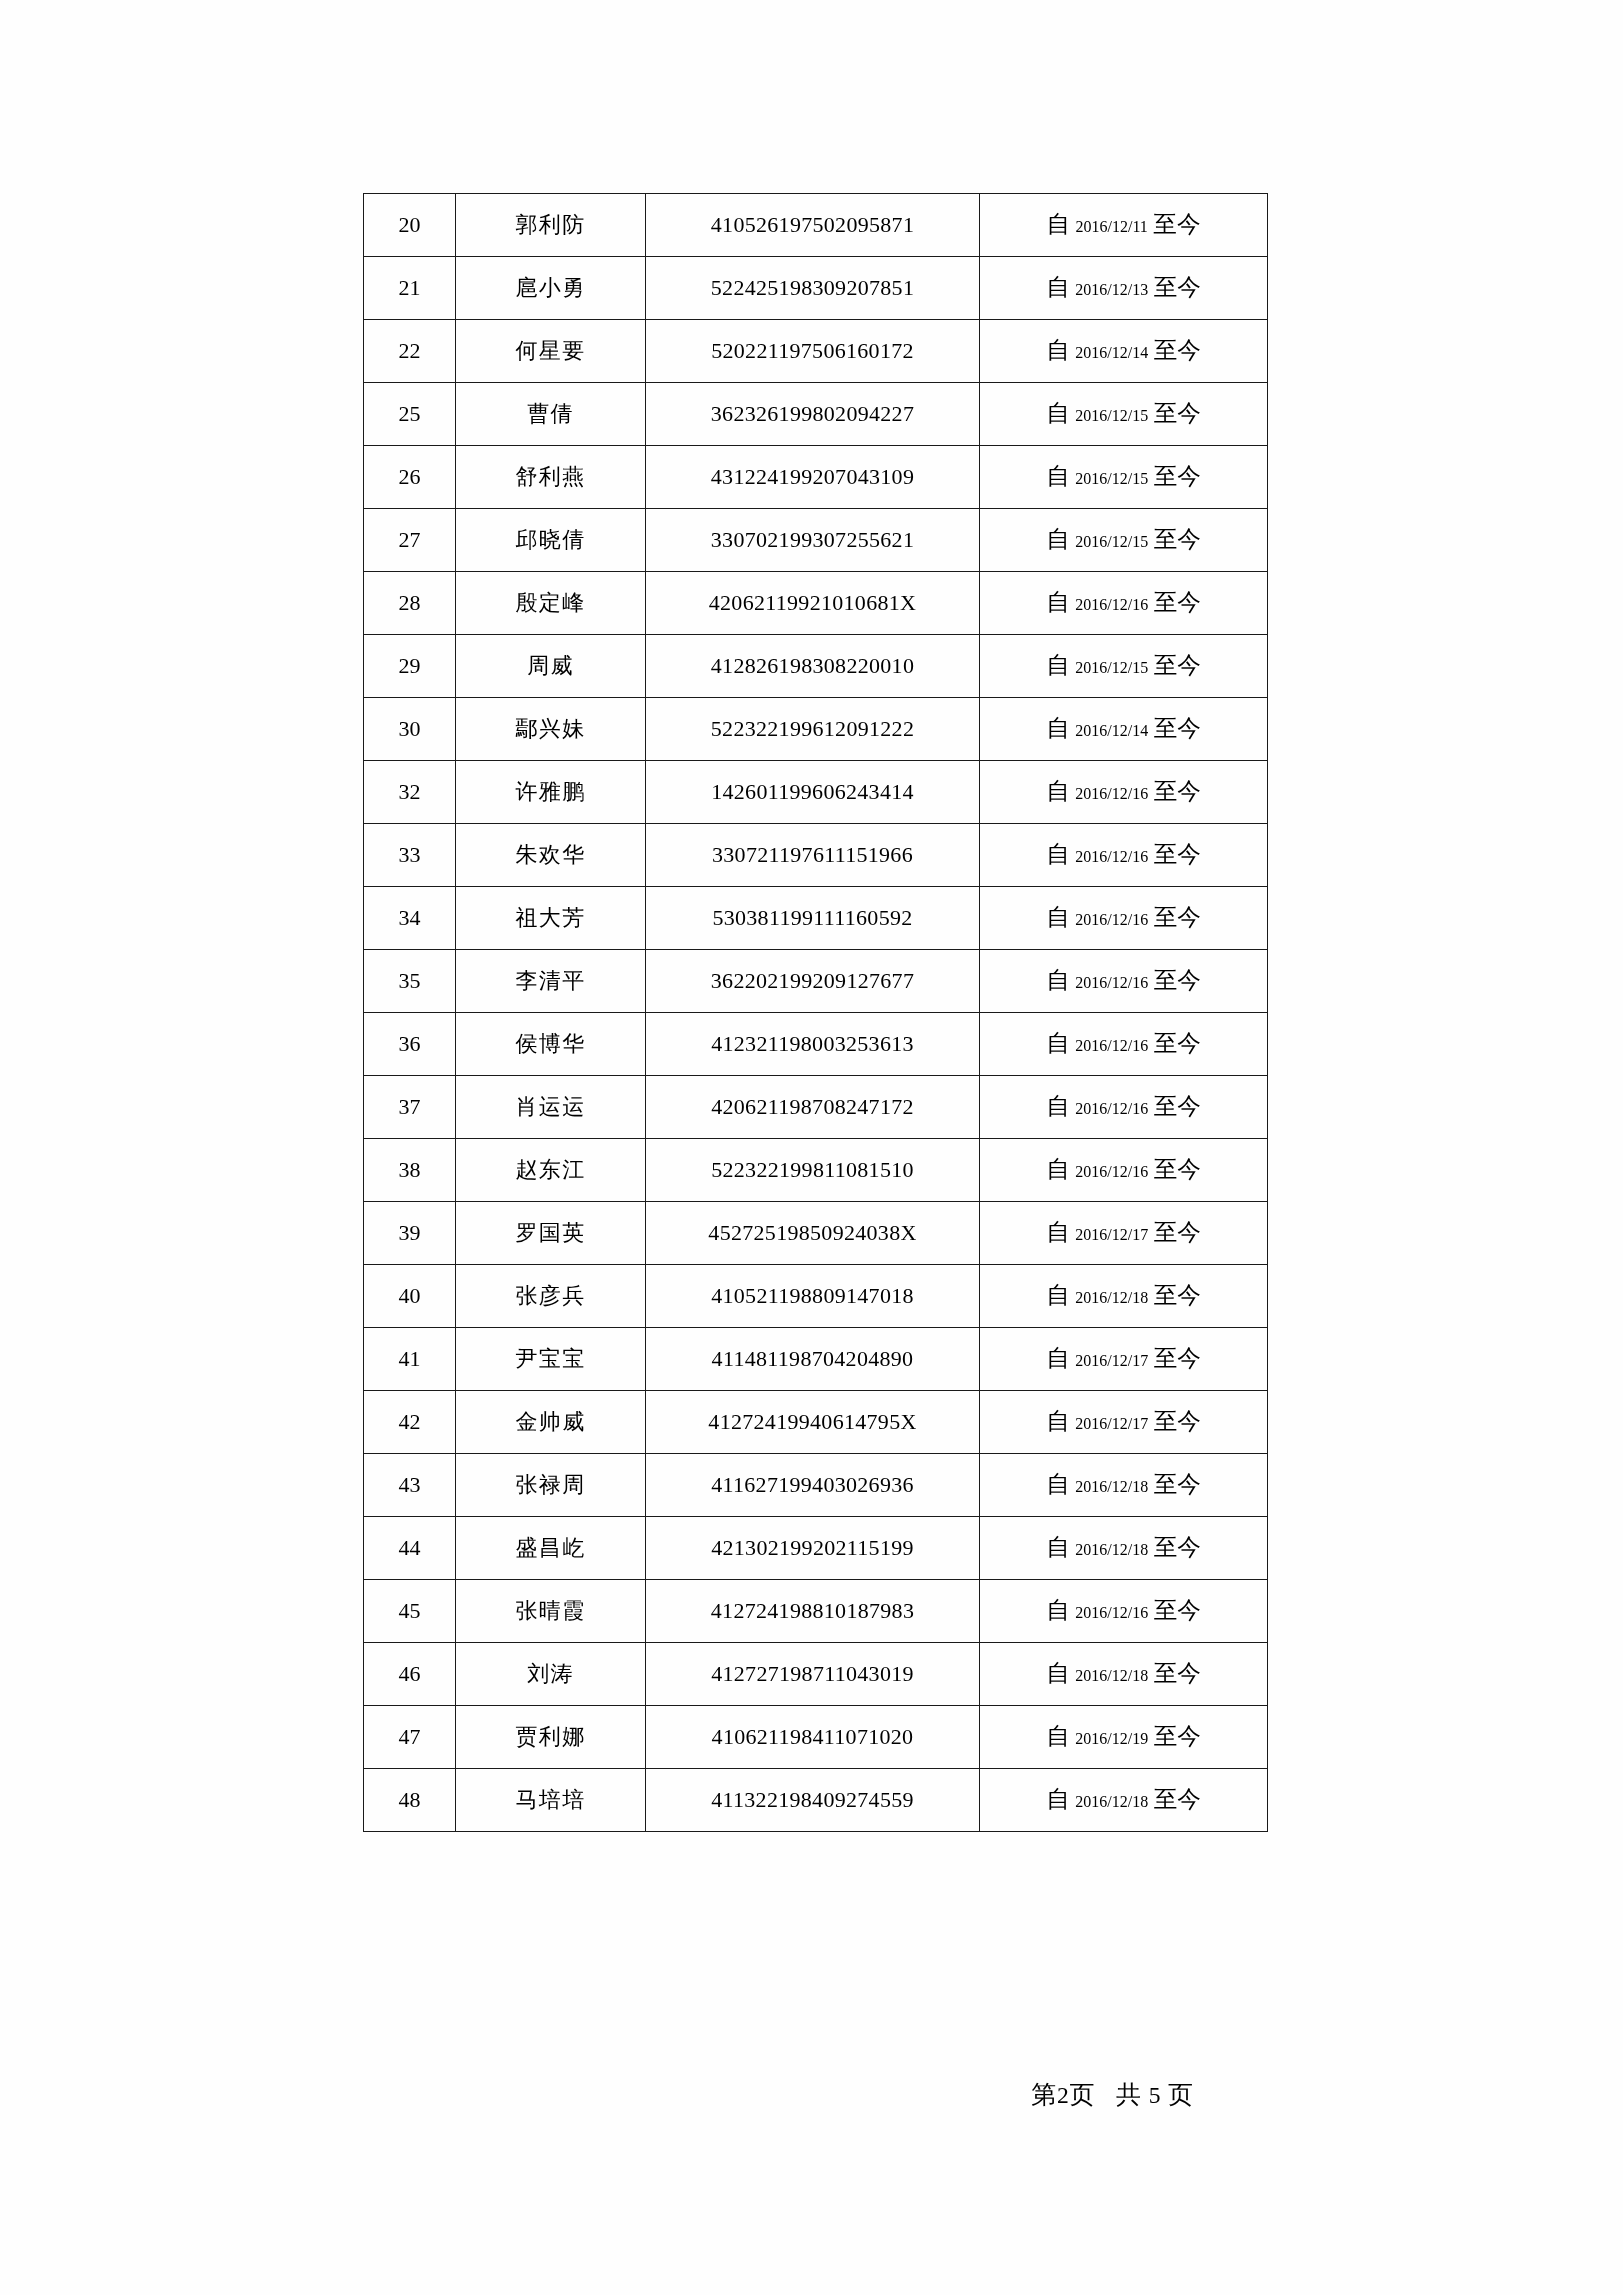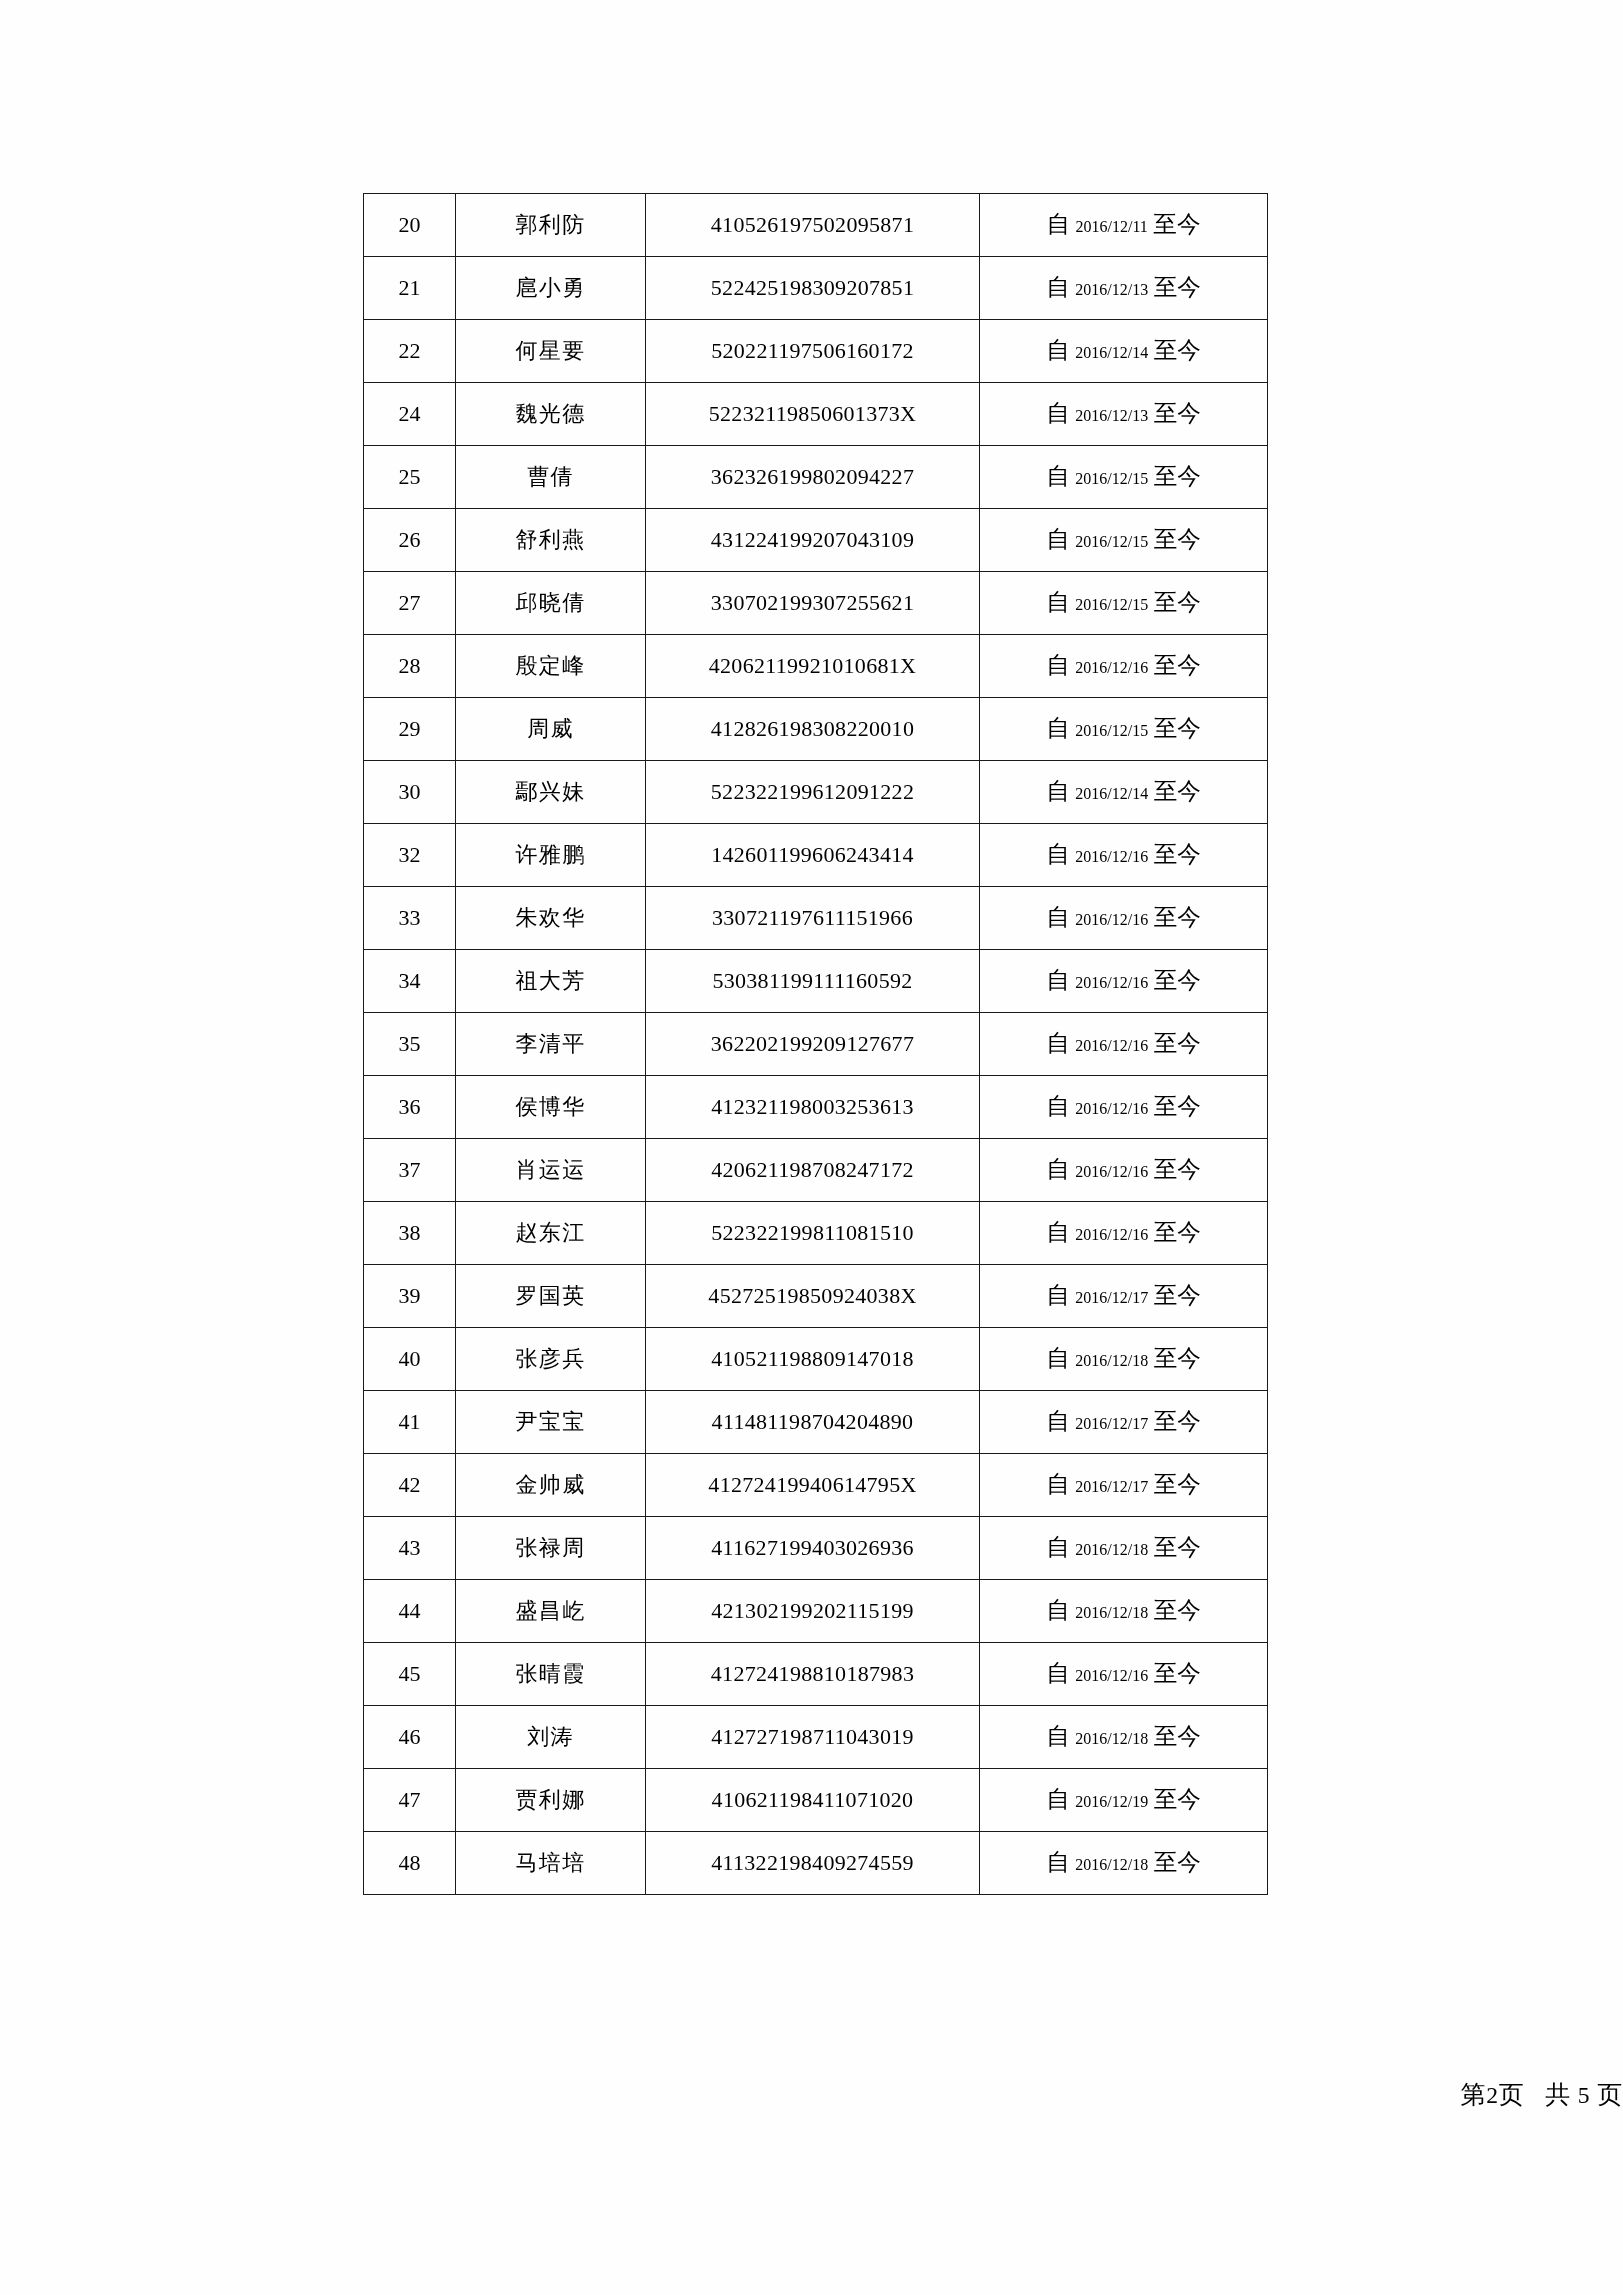--- a/index.html
+++ b/index.html
@@ -73,21 +73,21 @@
     white-space: nowrap;
   }
   .period-inner .cn { font-size: 23.6px; }
   .period-inner .num { font-size: 16px; }
 
   .footer {
     position: absolute;
     left: 0;
     top: 2078px;
     width: 1623px;
-    text-align: right;
+    text-align: center;
   }
   .footer-inner {
     display: inline-block;
     margin-left: 602px;
     font-size: 25px;
     letter-spacing: 0.7px;
   }
   .footer-inner .pg-num { font-size: 23.6px; }
 </style>
 </head>
@@ -117,26 +117,20 @@
               <td class="cell-id">522425198309207851</td>
               <td class="cell-period"><span class="period-inner"><span class="cn">自</span> <span class="num">2016/12/13</span> <span class="cn">至今</span></span></td>
             </tr>
             <tr>
               <td class="cell-index">22</td>
               <td class="cell-name">何星要</td>
               <td class="cell-id">520221197506160172</td>
               <td class="cell-period"><span class="period-inner"><span class="cn">自</span> <span class="num">2016/12/14</span> <span class="cn">至今</span></span></td>
             </tr>
             <tr>
-              <td class="cell-index">24</td>
-              <td class="cell-name">魏光德</td>
-              <td class="cell-id">52232119850601373X</td>
-              <td class="cell-period"><span class="period-inner"><span class="cn">自</span> <span class="num">2016/12/13</span> <span class="cn">至今</span></span></td>
-            </tr>
-            <tr>
               <td class="cell-index">25</td>
               <td class="cell-name">曹倩</td>
               <td class="cell-id">362326199802094227</td>
               <td class="cell-period"><span class="period-inner"><span class="cn">自</span> <span class="num">2016/12/15</span> <span class="cn">至今</span></span></td>
             </tr>
             <tr>
               <td class="cell-index">26</td>
               <td class="cell-name">舒利燕</td>
               <td class="cell-id">431224199207043109</td>
               <td class="cell-period"><span class="period-inner"><span class="cn">自</span> <span class="num">2016/12/15</span> <span class="cn">至今</span></span></td>

